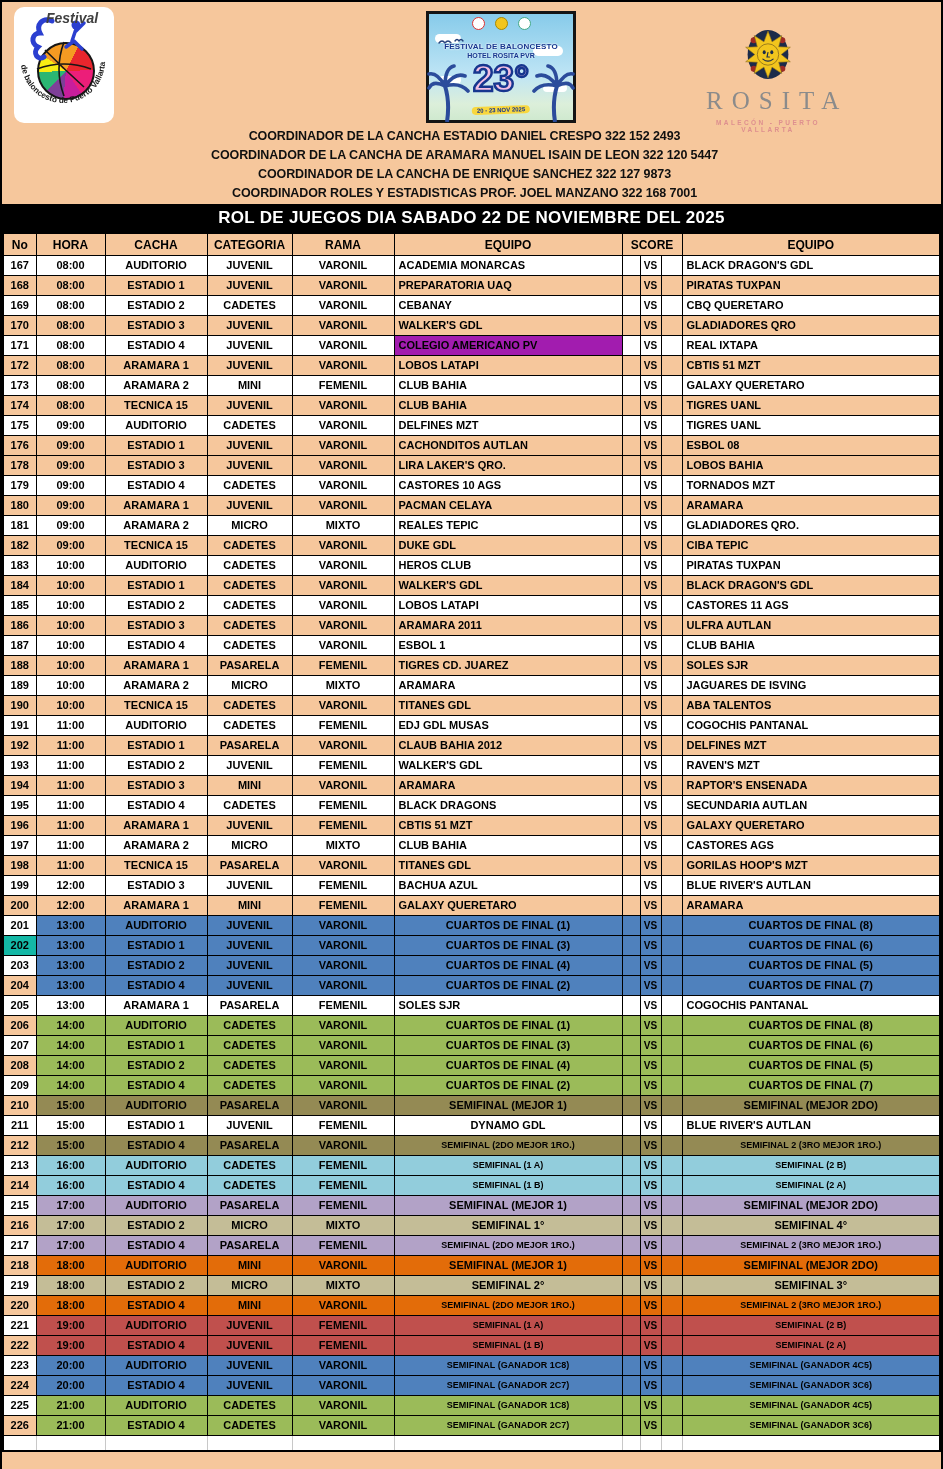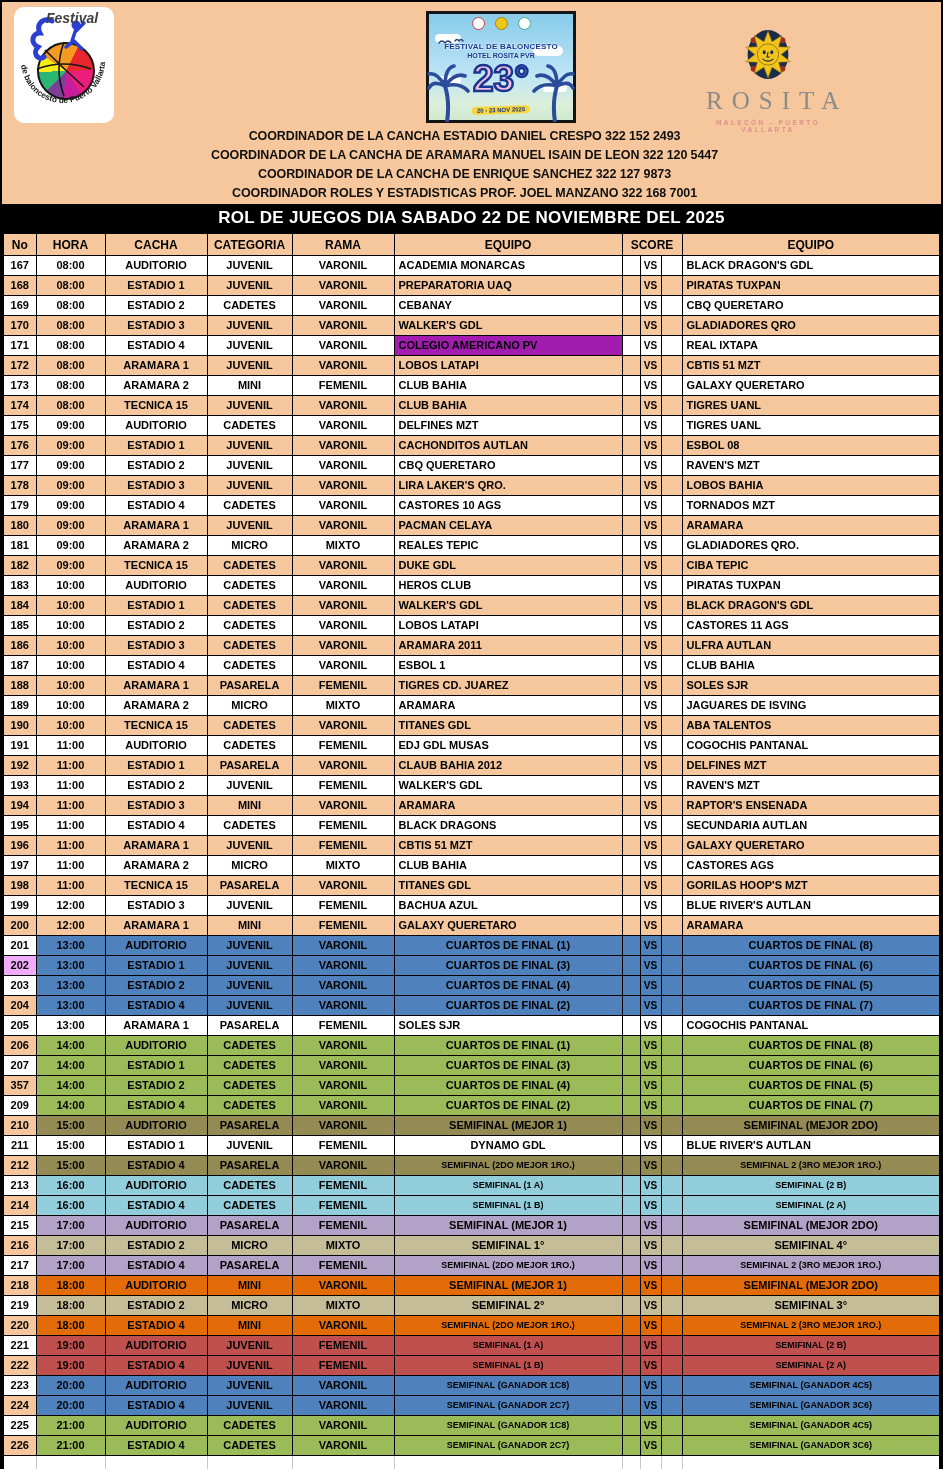--- a/index.html
+++ b/index.html
@@ -282,32 +282,20 @@
             <td class="" style="background: rgb(246, 199, 156);">ESTADIO 1</td>
             <td class="" style="background: rgb(246, 199, 156);">JUVENIL</td>
             <td class="" style="background: rgb(246, 199, 156);">VARONIL</td>
             <td class="eq" style="background: rgb(246, 199, 156);">CACHONDITOS AUTLAN</td>
             <td class="" style="background: rgb(246, 199, 156);"></td>
             <td class="vs" style="background: rgb(246, 199, 156);">VS</td>
             <td class="" style="background: rgb(246, 199, 156);"></td>
             <td class="eq" style="background: rgb(246, 199, 156);">ESBOL 08</td>
           </tr>
           <tr>
-            <td class="" style="background: rgb(255, 255, 255);">177</td>
-            <td class="" style="background: rgb(255, 255, 255);">09:00</td>
-            <td class="" style="background: rgb(255, 255, 255);">ESTADIO 2</td>
-            <td class="" style="background: rgb(255, 255, 255);">JUVENIL</td>
-            <td class="" style="background: rgb(255, 255, 255);">VARONIL</td>
-            <td class="eq" style="background: rgb(255, 255, 255);">CBQ QUERETARO</td>
-            <td class="" style="background: rgb(255, 255, 255);"></td>
-            <td class="vs" style="background: rgb(255, 255, 255);">VS</td>
-            <td class="" style="background: rgb(255, 255, 255);"></td>
-            <td class="eq" style="background: rgb(255, 255, 255);">RAVEN'S MZT</td>
-          </tr>
-          <tr>
             <td class="" style="background: rgb(246, 199, 156);">178</td>
             <td class="" style="background: rgb(246, 199, 156);">09:00</td>
             <td class="" style="background: rgb(246, 199, 156);">ESTADIO 3</td>
             <td class="" style="background: rgb(246, 199, 156);">JUVENIL</td>
             <td class="" style="background: rgb(246, 199, 156);">VARONIL</td>
             <td class="eq" style="background: rgb(246, 199, 156);">LIRA LAKER'S QRO.</td>
             <td class="" style="background: rgb(246, 199, 156);"></td>
             <td class="vs" style="background: rgb(246, 199, 156);">VS</td>
             <td class="" style="background: rgb(246, 199, 156);"></td>
             <td class="eq" style="background: rgb(246, 199, 156);">LOBOS BAHIA</td>
@@ -582,21 +570,21 @@
             <td class="" style="background: rgb(79, 129, 189);">AUDITORIO</td>
             <td class="" style="background: rgb(79, 129, 189);">JUVENIL</td>
             <td class="" style="background: rgb(79, 129, 189);">VARONIL</td>
             <td class="ctr" style="background: rgb(79, 129, 189);">CUARTOS DE FINAL (1)</td>
             <td class="" style="background: rgb(79, 129, 189);"></td>
             <td class="vs" style="background: rgb(79, 129, 189);">VS</td>
             <td class="" style="background: rgb(79, 129, 189);"></td>
             <td class="ctr" style="background: rgb(79, 129, 189);">CUARTOS DE FINAL (8)</td>
           </tr>
           <tr>
-            <td class="" style="background: #f0abfc;">202</td>
+            <td class="" style="background: #14b8a6;">202</td>
             <td class="" style="background: rgb(79, 129, 189);">13:00</td>
             <td class="" style="background: rgb(79, 129, 189);">ESTADIO 1</td>
             <td class="" style="background: rgb(79, 129, 189);">JUVENIL</td>
             <td class="" style="background: rgb(79, 129, 189);">VARONIL</td>
             <td class="ctr" style="background: rgb(79, 129, 189);">CUARTOS DE FINAL (3)</td>
             <td class="" style="background: rgb(79, 129, 189);"></td>
             <td class="vs" style="background: rgb(79, 129, 189);">VS</td>
             <td class="" style="background: rgb(79, 129, 189);"></td>
             <td class="ctr" style="background: rgb(79, 129, 189);">CUARTOS DE FINAL (6)</td>
           </tr>
@@ -654,21 +642,21 @@
             <td class="" style="background: rgb(155, 187, 89);">ESTADIO 1</td>
             <td class="" style="background: rgb(155, 187, 89);">CADETES</td>
             <td class="" style="background: rgb(155, 187, 89);">VARONIL</td>
             <td class="ctr" style="background: rgb(155, 187, 89);">CUARTOS DE FINAL (3)</td>
             <td class="" style="background: rgb(155, 187, 89);"></td>
             <td class="vs" style="background: rgb(155, 187, 89);">VS</td>
             <td class="" style="background: rgb(155, 187, 89);"></td>
             <td class="ctr" style="background: rgb(155, 187, 89);">CUARTOS DE FINAL (6)</td>
           </tr>
           <tr>
-            <td class="" style="background: rgb(246, 199, 156);">357</td>
+            <td class="" style="background: rgb(246, 199, 156);">208</td>
             <td class="" style="background: rgb(155, 187, 89);">14:00</td>
             <td class="" style="background: rgb(155, 187, 89);">ESTADIO 2</td>
             <td class="" style="background: rgb(155, 187, 89);">CADETES</td>
             <td class="" style="background: rgb(155, 187, 89);">VARONIL</td>
             <td class="ctr" style="background: rgb(155, 187, 89);">CUARTOS DE FINAL (4)</td>
             <td class="" style="background: rgb(155, 187, 89);"></td>
             <td class="vs" style="background: rgb(155, 187, 89);">VS</td>
             <td class="" style="background: rgb(155, 187, 89);"></td>
             <td class="ctr" style="background: rgb(155, 187, 89);">CUARTOS DE FINAL (5)</td>
           </tr>

